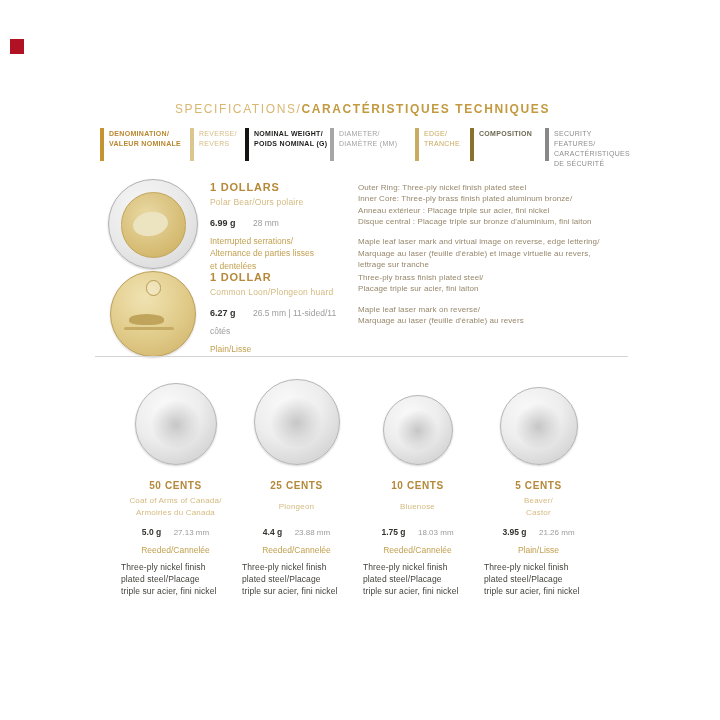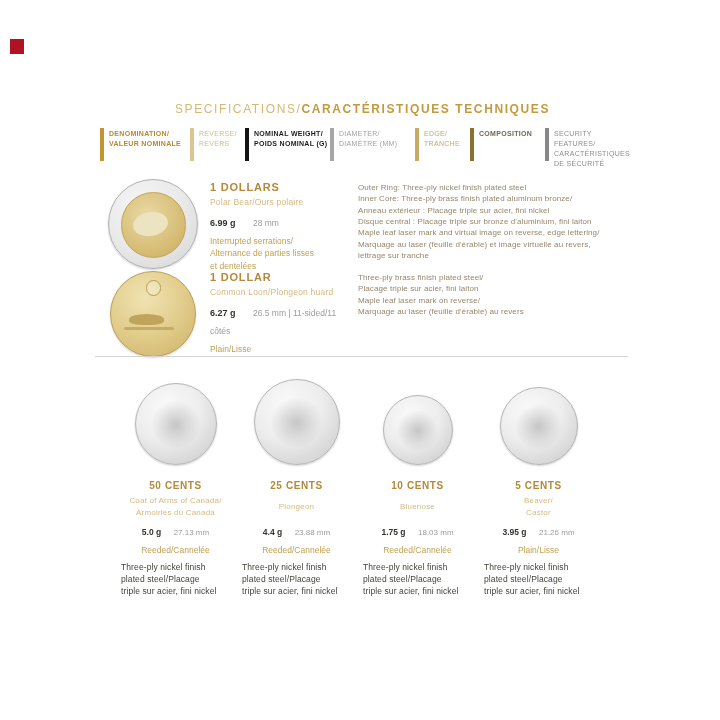--- a/index.html
+++ b/index.html
@@ -35,21 +35,21 @@
   .coinwrap{position:absolute;left:0;top:0;width:115px;height:92px;display:flex;align-items:center;justify-content:center;}
   .bcol1{position:absolute;left:115px;top:3px;width:145px;}
   .bcol2{position:absolute;left:263px;top:4px;width:272px;}
   .cname{font-size:11px;font-weight:bold;letter-spacing:.8px;color:#b5893a;}
   .crev{font-size:8.5px;color:#d4ba80;margin-top:4px;letter-spacing:.2px;}
   .cwline{margin-top:5px;}
   .cwline .w{font-size:9px;font-weight:bold;color:#33332e;}
   .cwline .d{font-size:8.5px;color:#9c9c9c;margin-left:13px;}
   .cedge{font-size:8.5px;color:#c2a050;margin-top:5px;line-height:1.45;}
   .comp,.sec{font-size:8px;color:#97876c;line-height:1.42;margin:0;letter-spacing:.1px;}
-  .sec{}
+  .sec{margin-top:9px;}
 
   
   .coin{border-radius:50%;position:relative;box-shadow:0 1px 2px rgba(0,0,0,.18);}
   .silver{background:radial-gradient(circle at 38% 30%, #fafafa 0%, #ededed 45%, #dadada 72%, #c8c8c8 100%);border:1px solid #b5b5b5;}
   .silver .motif{position:absolute;left:20%;top:20%;width:60%;height:60%;border-radius:50%;background:radial-gradient(circle at 50% 52%, #c6c6c6 0%, rgba(198,198,198,0) 72%);}
   .toonie{width:88px;height:88px;background:radial-gradient(circle at 38% 30%, #f6f6f6 0%, #e9e9e9 50%, #d5d5d5 100%);border:1px solid #b0b0b0;}
   .toonie-core{position:absolute;left:14%;top:14%;width:72%;height:72%;border-radius:50%;background:radial-gradient(circle at 40% 35%, #e9d9a4 0%, #d6bc74 65%, #c8ac60 100%);border:1px solid #c2a55a;}
   .bear{position:absolute;left:17%;top:30%;width:56%;height:38%;border-radius:50%;background:#ece3c0;transform:rotate(-10deg);}
   .loonie{width:84px;height:84px;background:radial-gradient(circle at 40% 30%, #f0e3b2 0%, #e0ca88 55%, #cdb066 100%);border:1px solid #bb9e57;}
   .loon-emblem{position:absolute;left:42%;top:10%;width:16%;height:16%;border-radius:50%;border:1px solid #b69b54;background:rgba(255,255,255,.25);}

